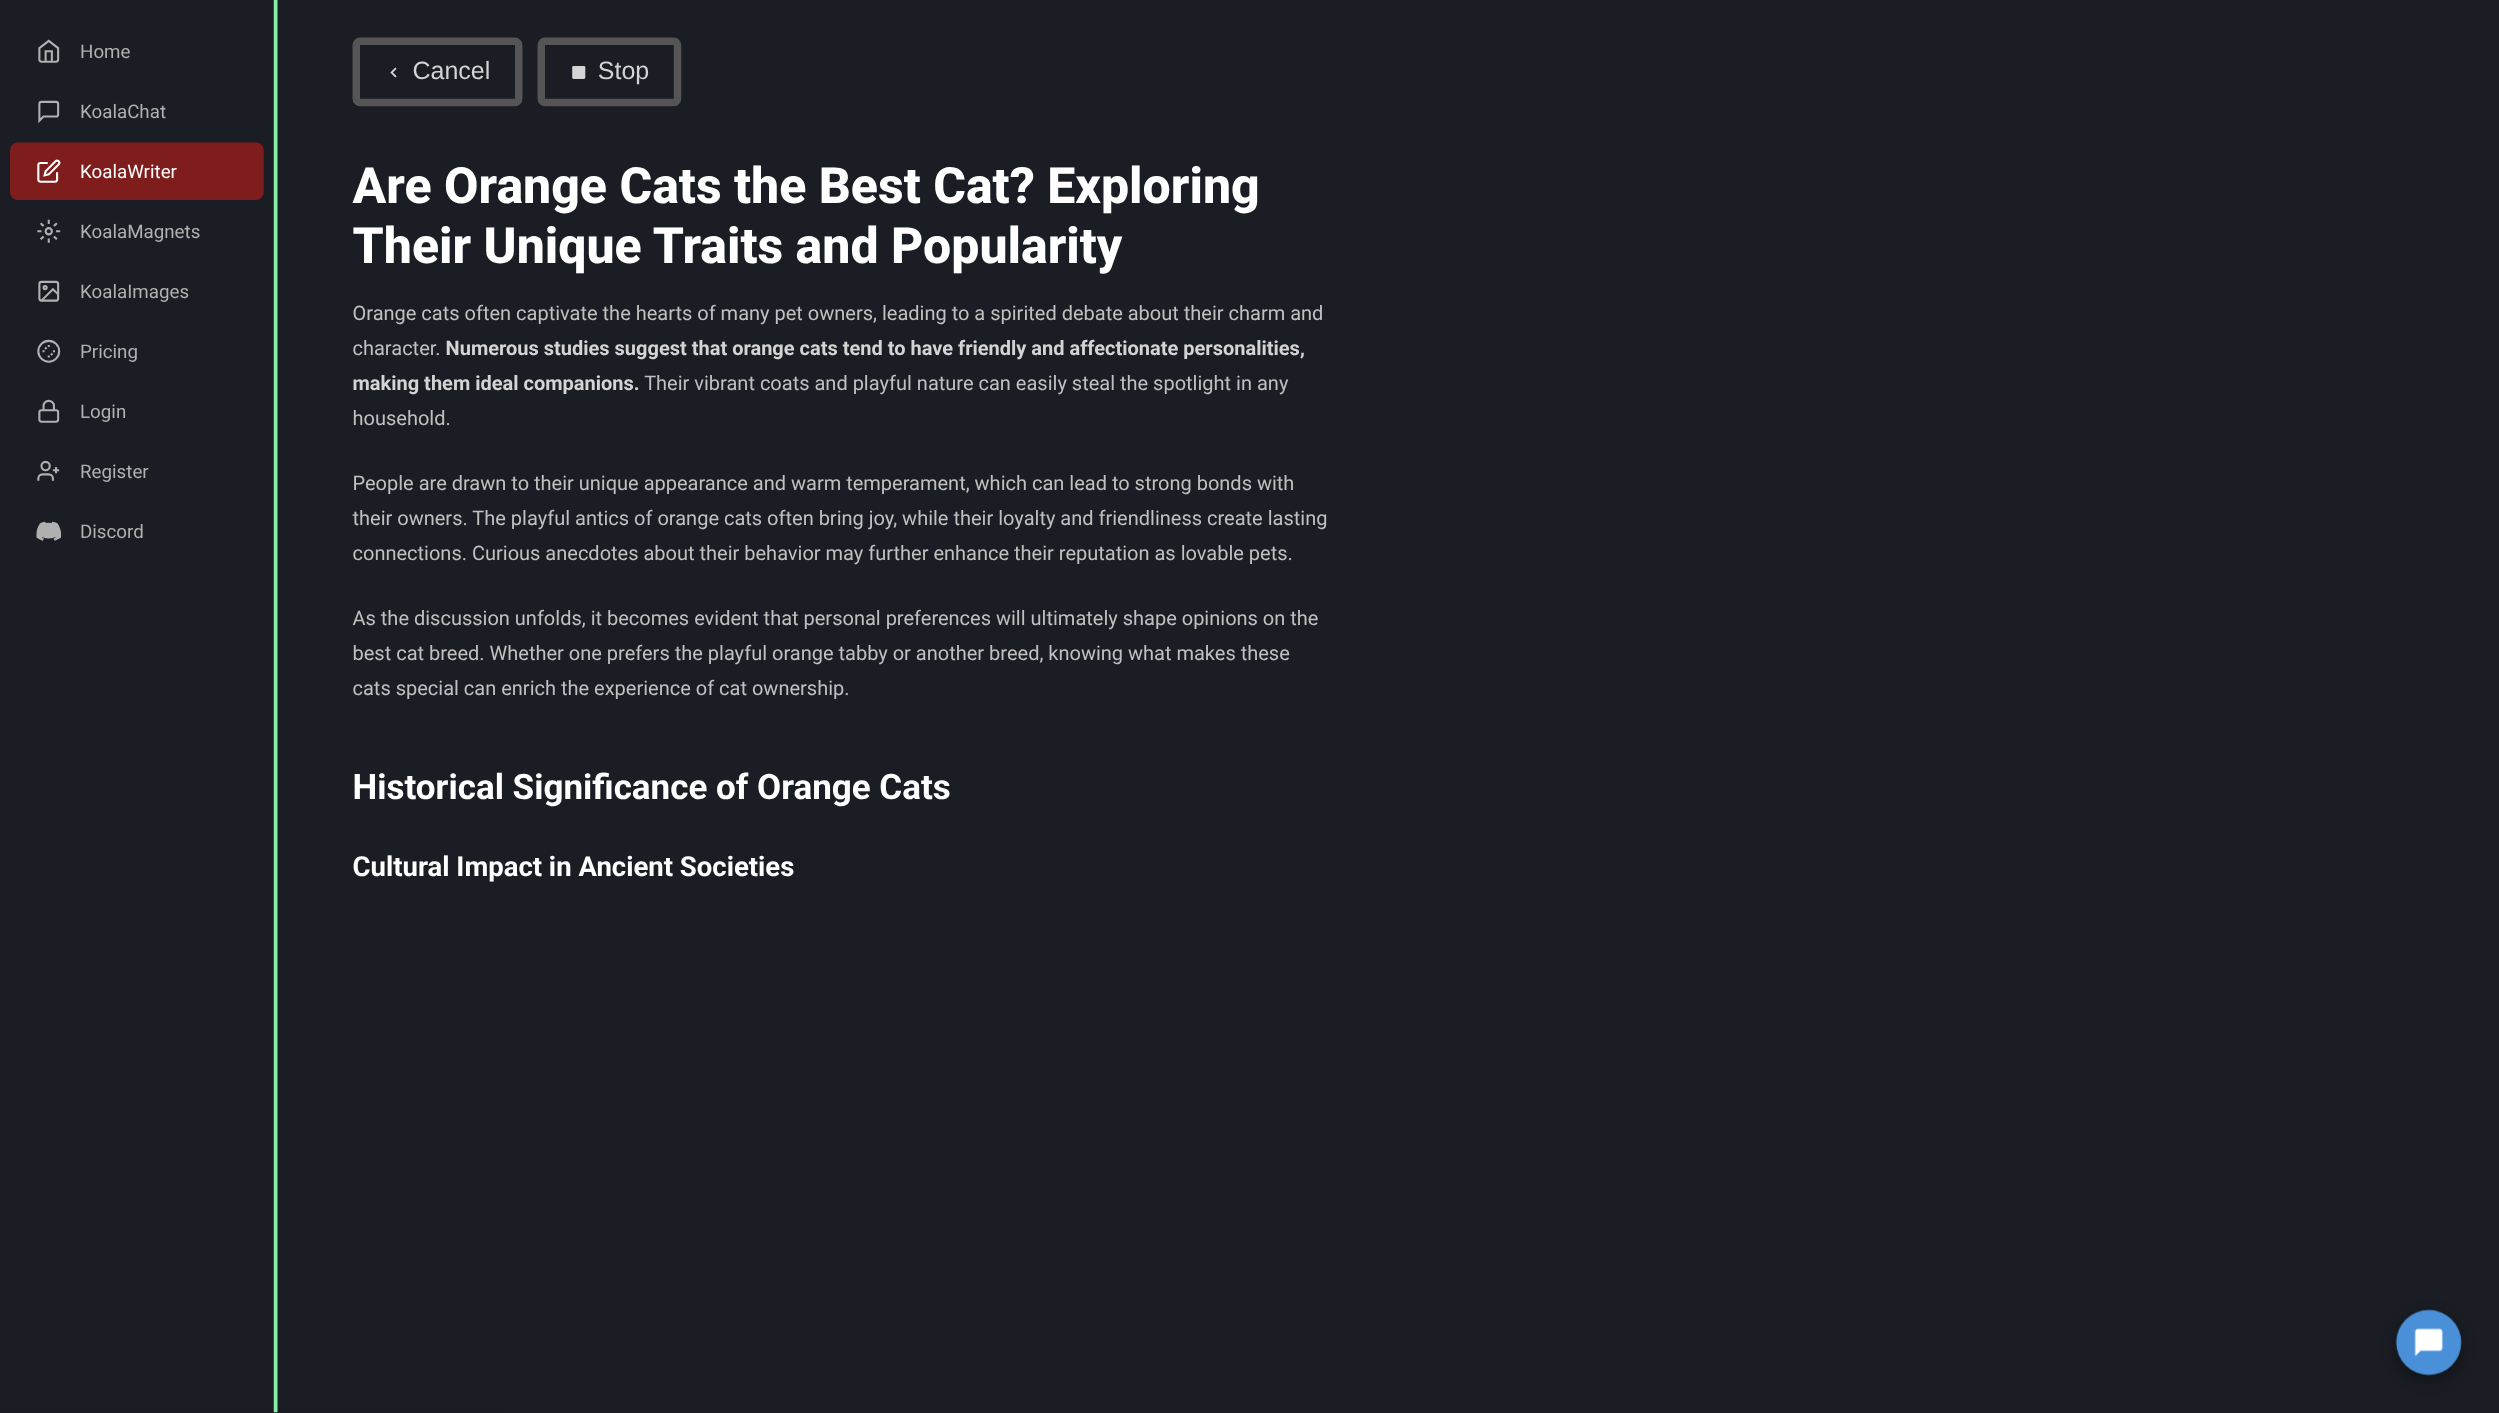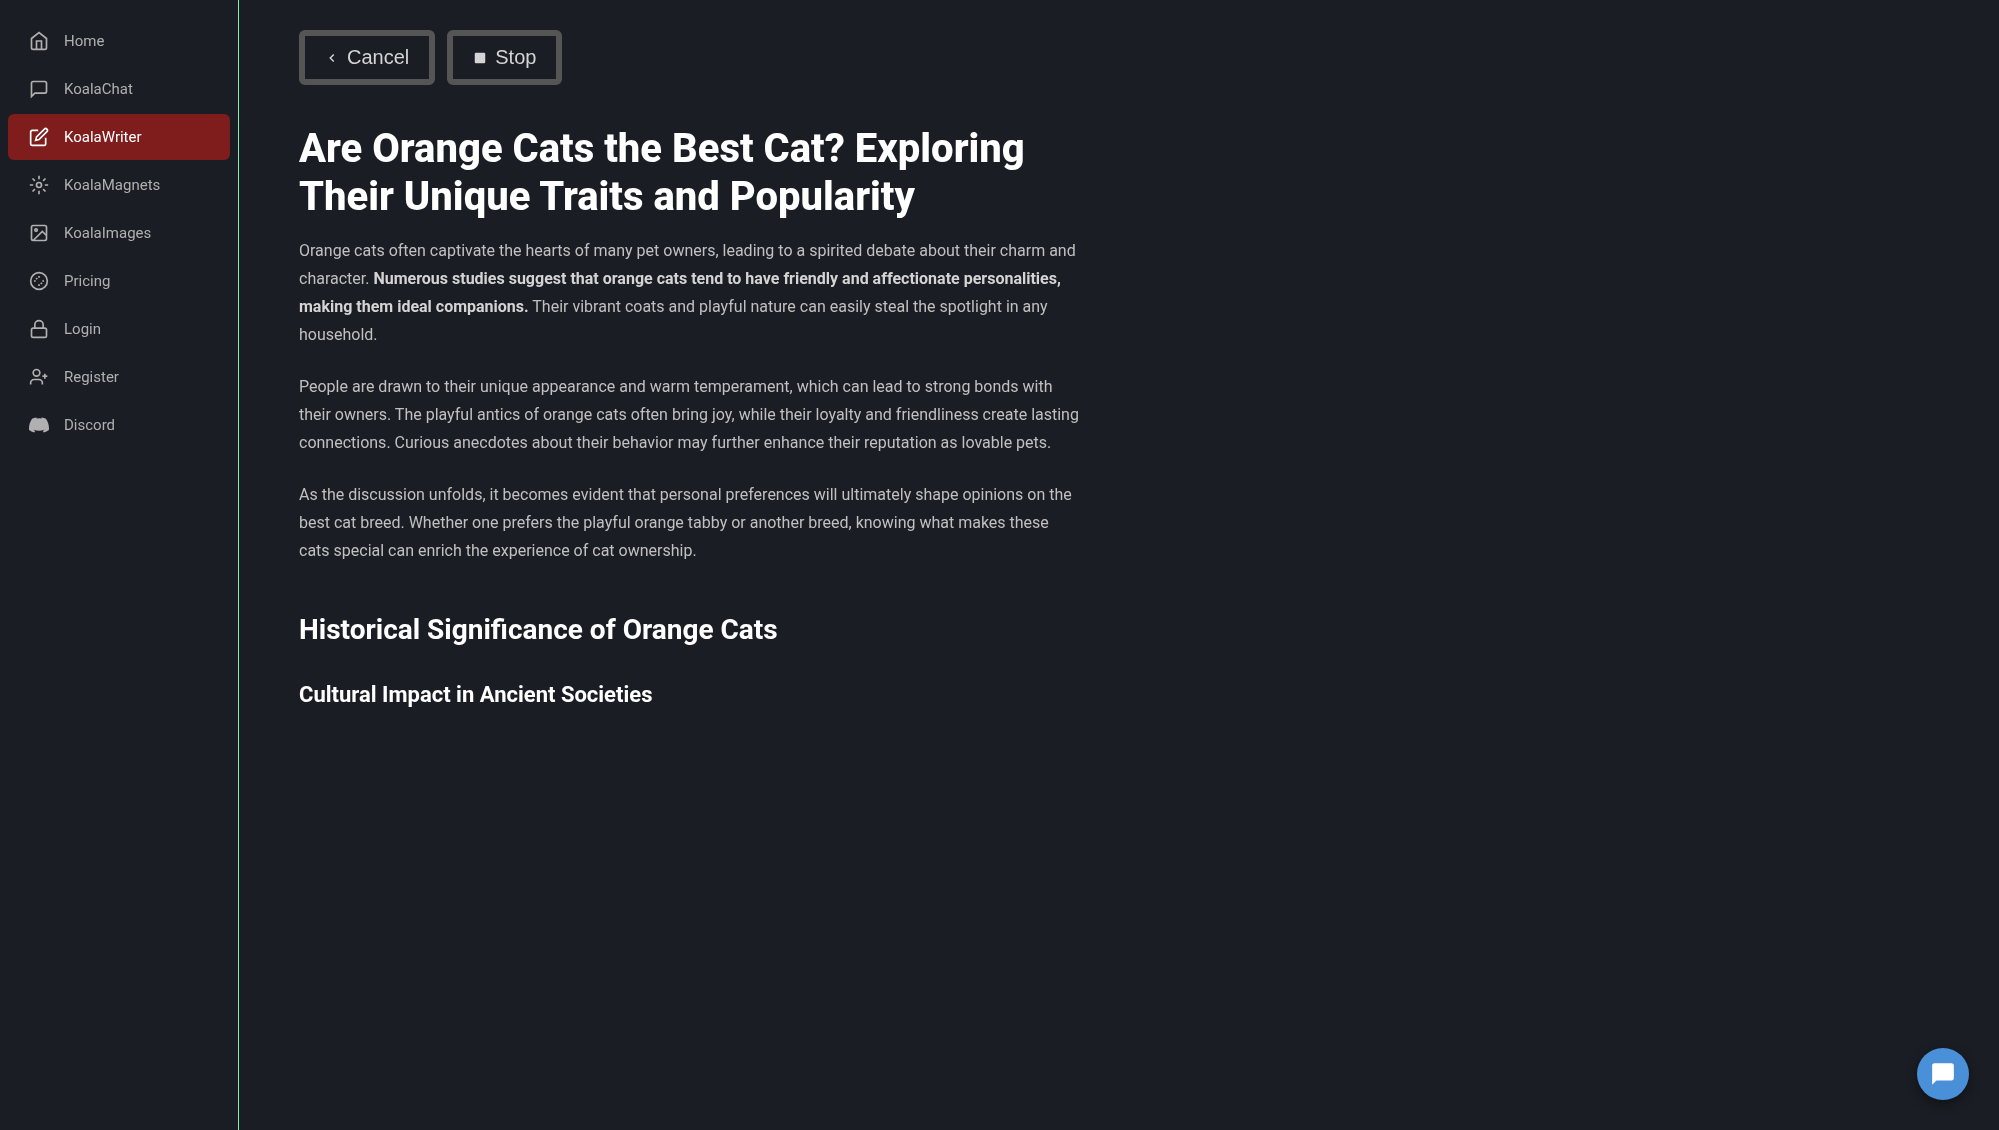--- a/index.html
+++ b/index.html
@@ -13,25 +13,25 @@
       color: #d4d4d4;
       font-family: -apple-system, BlinkMacSystemFont, 'Segoe UI', Roboto, sans-serif;
       display: flex;
       min-height: 100vh;
       width: 1999px;
       min-height: 1130px;
     }
 
     
     .sidebar {
-      width: 239px;
+      width: 222px;
       background-color: #1a1d23;
       padding: 16px 0;
       flex-shrink: 0;
-      border-right: 1px solid #86efac;
+      border-right: 3px solid #86efac;
     }
 
     .sidebar-item {
       display: flex;
       align-items: center;
       gap: 14px;
       padding: 12px 20px;
       cursor: pointer;
       color: #b0b0b0;
       font-size: 15px;

